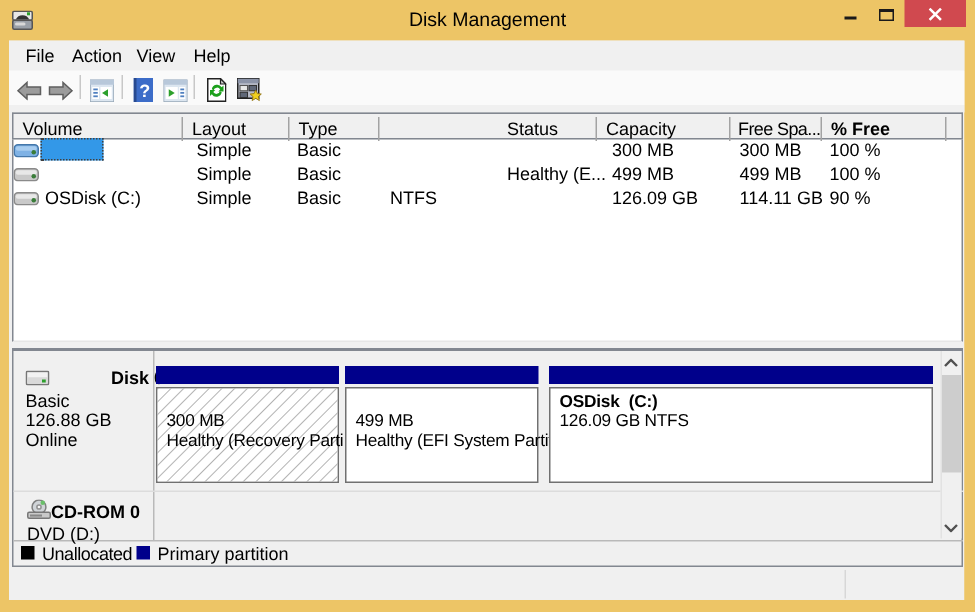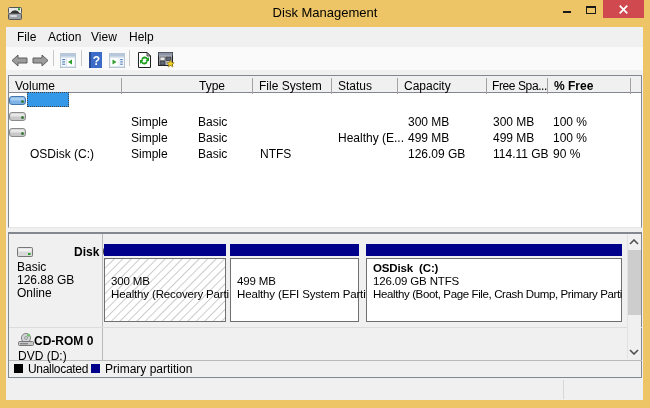--- a/index.html
+++ b/index.html
@@ -22,21 +22,21 @@
 
 #toolbar { left:6px; top:47px; width:637px; height:23px; background:#fafafa; }
 #graystrip { left:6px; top:70px; width:637px; height:5px; background:#f0f0f0; }
 .tsep { position:absolute; top:3px; width:1px; height:16px; background:#c8c8c8; }
 
 
 #toppane { left:8px; top:75px; width:634px; height:153px; background:#fff; border:1px solid #828790; border-bottom:1px solid #e6e6e6; }
 #header { left:8px; top:75px; width:634px; height:18px; background:#f0f0f0; border:1px solid #828790; }
 .hcell { position:absolute; top:2px; height:16px; line-height:16px; padding-left:6px; border-right:1px solid #a3a3a3; white-space:nowrap; overflow:hidden; }
 .row { position:absolute; height:16px; line-height:16px; }
-.cell { position:absolute; top:0; height:16px; line-height:16px; padding-left:7px; white-space:nowrap;margin-top:22px; }
+.cell { position:absolute; top:0; height:16px; line-height:16px; padding-left:7px; white-space:nowrap; }
 
 
 #botpane { left:8px; top:232px; width:634px; height:146px; background:#f0f0f0; border:1px solid #828790; border-top:2px solid #828790; }
 #celldiv { left:102px; top:234px; width:1px; height:126px; background:#b9b9b9; }
 #rowdiv { left:9px; top:327px; width:633px; height:1px; background:#dcdcdc; }
 #legdiv { left:9px; top:360px; width:633px; height:1px; background:#b9b9b9; }
 
 .navybar { position:absolute; top:244px; height:12px; background:#00008b; }
 .pbox { position:absolute; top:258px; height:64px; background:#fff; border:1px solid #707070; }
 .ptxt { position:absolute; left:6px; white-space:nowrap; overflow:hidden; font-size:11.5px; letter-spacing:-0.15px; }
@@ -136,22 +136,22 @@
     <rect x="8" y="5" width="5" height="3.5" fill="#606878" stroke="#333" stroke-width="0.7"></rect>
     <rect x="2" y="9.5" width="5" height="3.5" fill="#606878" stroke="#333" stroke-width="0.7"></rect>
     <path d="M12.5 8 L13.6 10.4 L16.2 10.7 L14.3 12.4 L14.9 15 L12.5 13.6 L10.1 15 L10.7 12.4 L8.8 10.7 L11.4 10.4 Z" fill="#f0d020" stroke="#907010" stroke-width="0.6"></path>
   </svg>
 </div>
 <div class="abs" id="graystrip"></div>
 
 <div class="abs" id="toppane"></div>
 <div class="abs" id="header">
   <div class="hcell" style="left:0; width:113px;">Volume</div>
+  <div class="hcell" style="left:113px; width:71px;">Layout</div>
   <div class="hcell" style="left:184px; width:60px;">Type</div>
-  <div class="hcell" style="left:244px; width:79px;">File System</div>
   <div class="hcell" style="left:323px; width:66px;">Status</div>
   <div class="hcell" style="left:389px; width:89px;">Capacity</div>
   <div class="hcell" style="left:478px; width:61px; padding-left:5px; letter-spacing:-0.4px;">Free Spa...</div>
   <div class="hcell" style="left:539px; width:83px;font-weight:bold;">% Free</div>
 </div>
 
 <svg class="abs" style="left:9px; top:96px;" width="18" height="9" viewBox="0 0 18 9">
   <rect x="0.5" y="0.5" width="16" height="8" rx="2.5" fill="#7fb2e5" stroke="#4477aa"></rect>
   <rect x="1.5" y="1.5" width="14" height="3" rx="1.5" fill="#a8cdf0"></rect>
   <circle cx="13.5" cy="5.5" r="1.5" fill="#3a7d3a"></circle>
@@ -224,21 +224,20 @@
   <div class="ptxt" style="top:16px;">300 MB</div>
   <div class="ptxt" style="top:29px;">Healthy (Recovery Parti</div>
 </div>
 <div class="pbox" style="left:230px; width:129px;">
   <div class="ptxt" style="top:16px;">499 MB</div>
   <div class="ptxt" style="top:29px;">Healthy (EFI System Partit</div>
 </div>
 <div class="pbox" style="left:366px; width:256px;">
   <div class="ptxt" style="top:3px; font-weight:bold;">OSDisk&nbsp; (C:)</div>
   <div class="ptxt" style="top:16px;">126.09 GB NTFS</div>
-  <div class="ptxt" style="top:29px; letter-spacing:-0.38px;">Healthy (Boot, Page File, Crash Dump, Primary Parti</div>
 </div>
 
 <svg class="abs" style="left:18px; top:333px;" width="16" height="13" viewBox="0 0 16 13">
   <circle cx="8" cy="5" r="4.6" fill="#d0d4d8" stroke="#808080"></circle>
   <circle cx="8" cy="5" r="1.4" fill="#f5f5f5" stroke="#909090"></circle>
   <circle cx="10.5" cy="2.2" r="1.5" fill="#6abf69"></circle>
   <rect x="0.5" y="8.5" width="15" height="4" rx="1" fill="#c9c9c9" stroke="#777"></rect>
   <rect x="2" y="10" width="8" height="1.4" fill="#888"></rect>
 </svg>
 <div class="abs" style="left:34px; top:334px; font-weight:bold;">CD-ROM 0</div>

